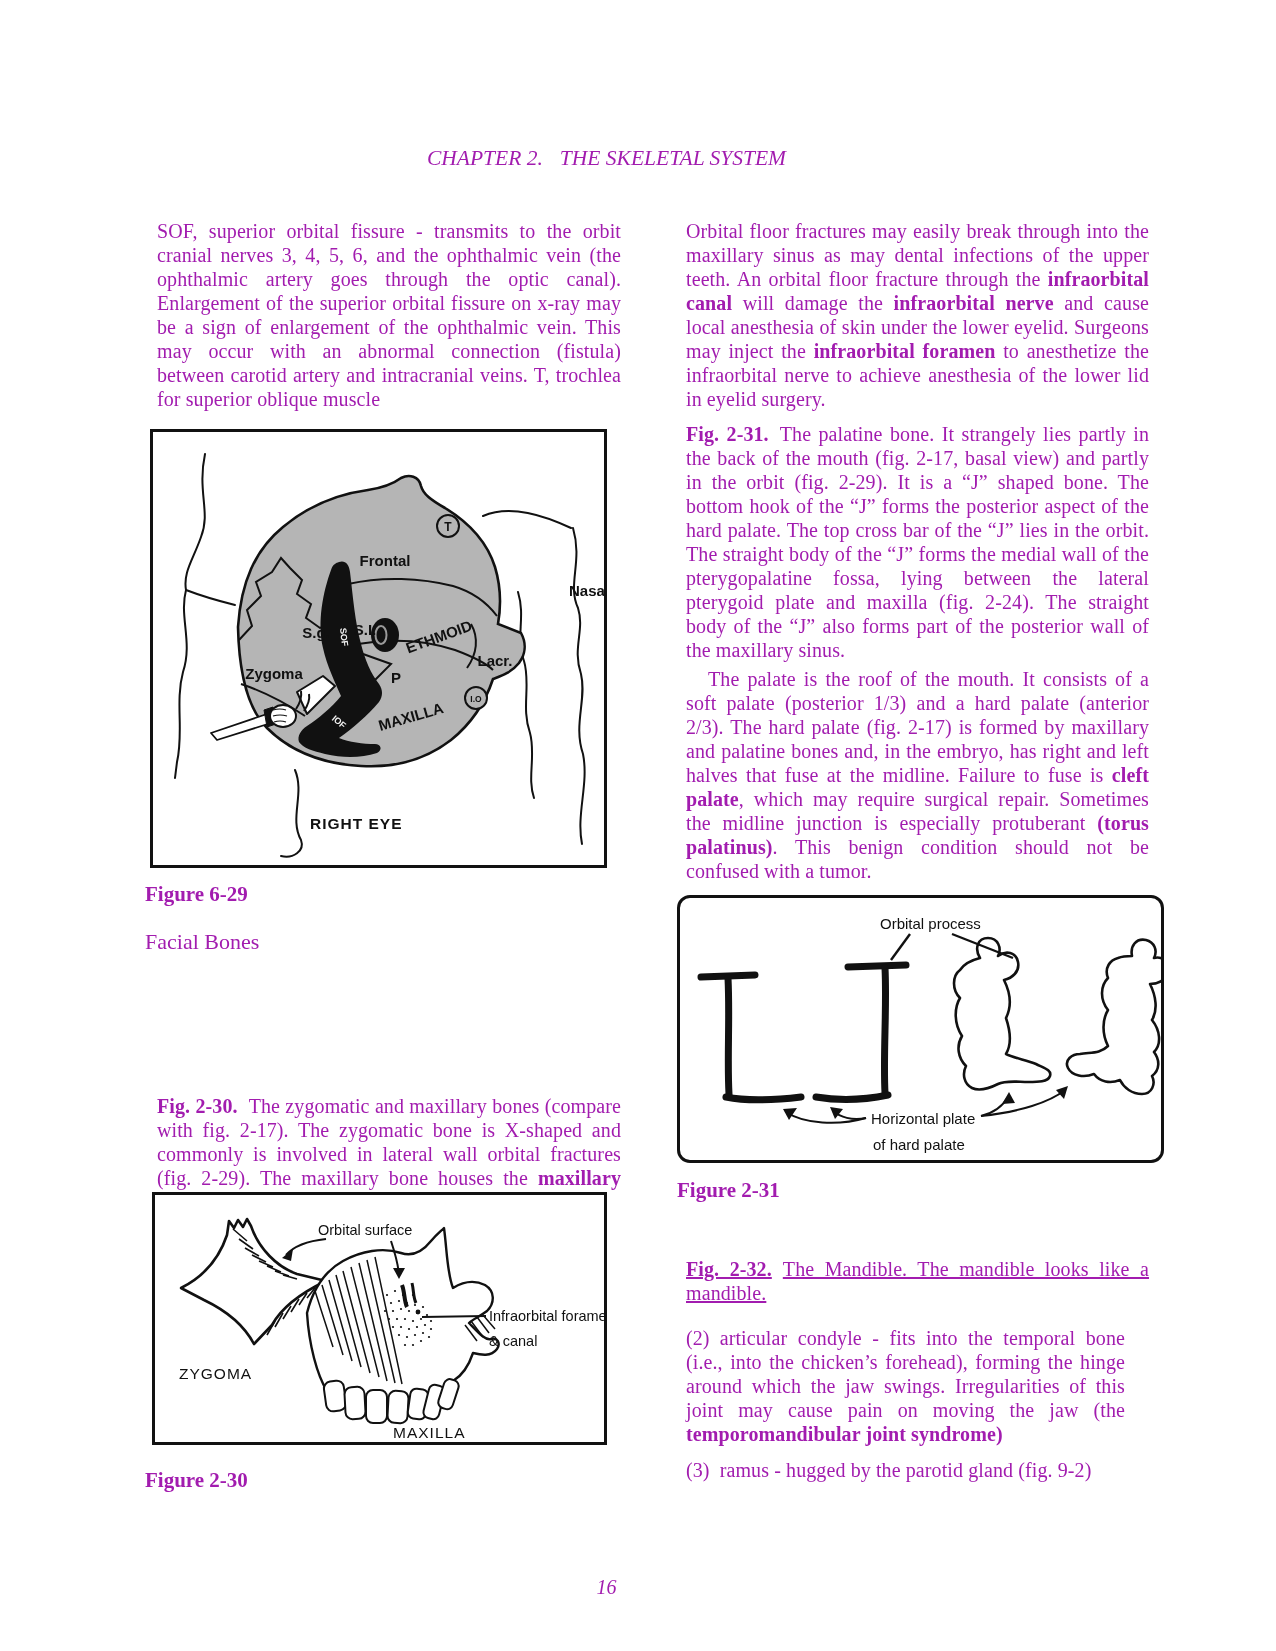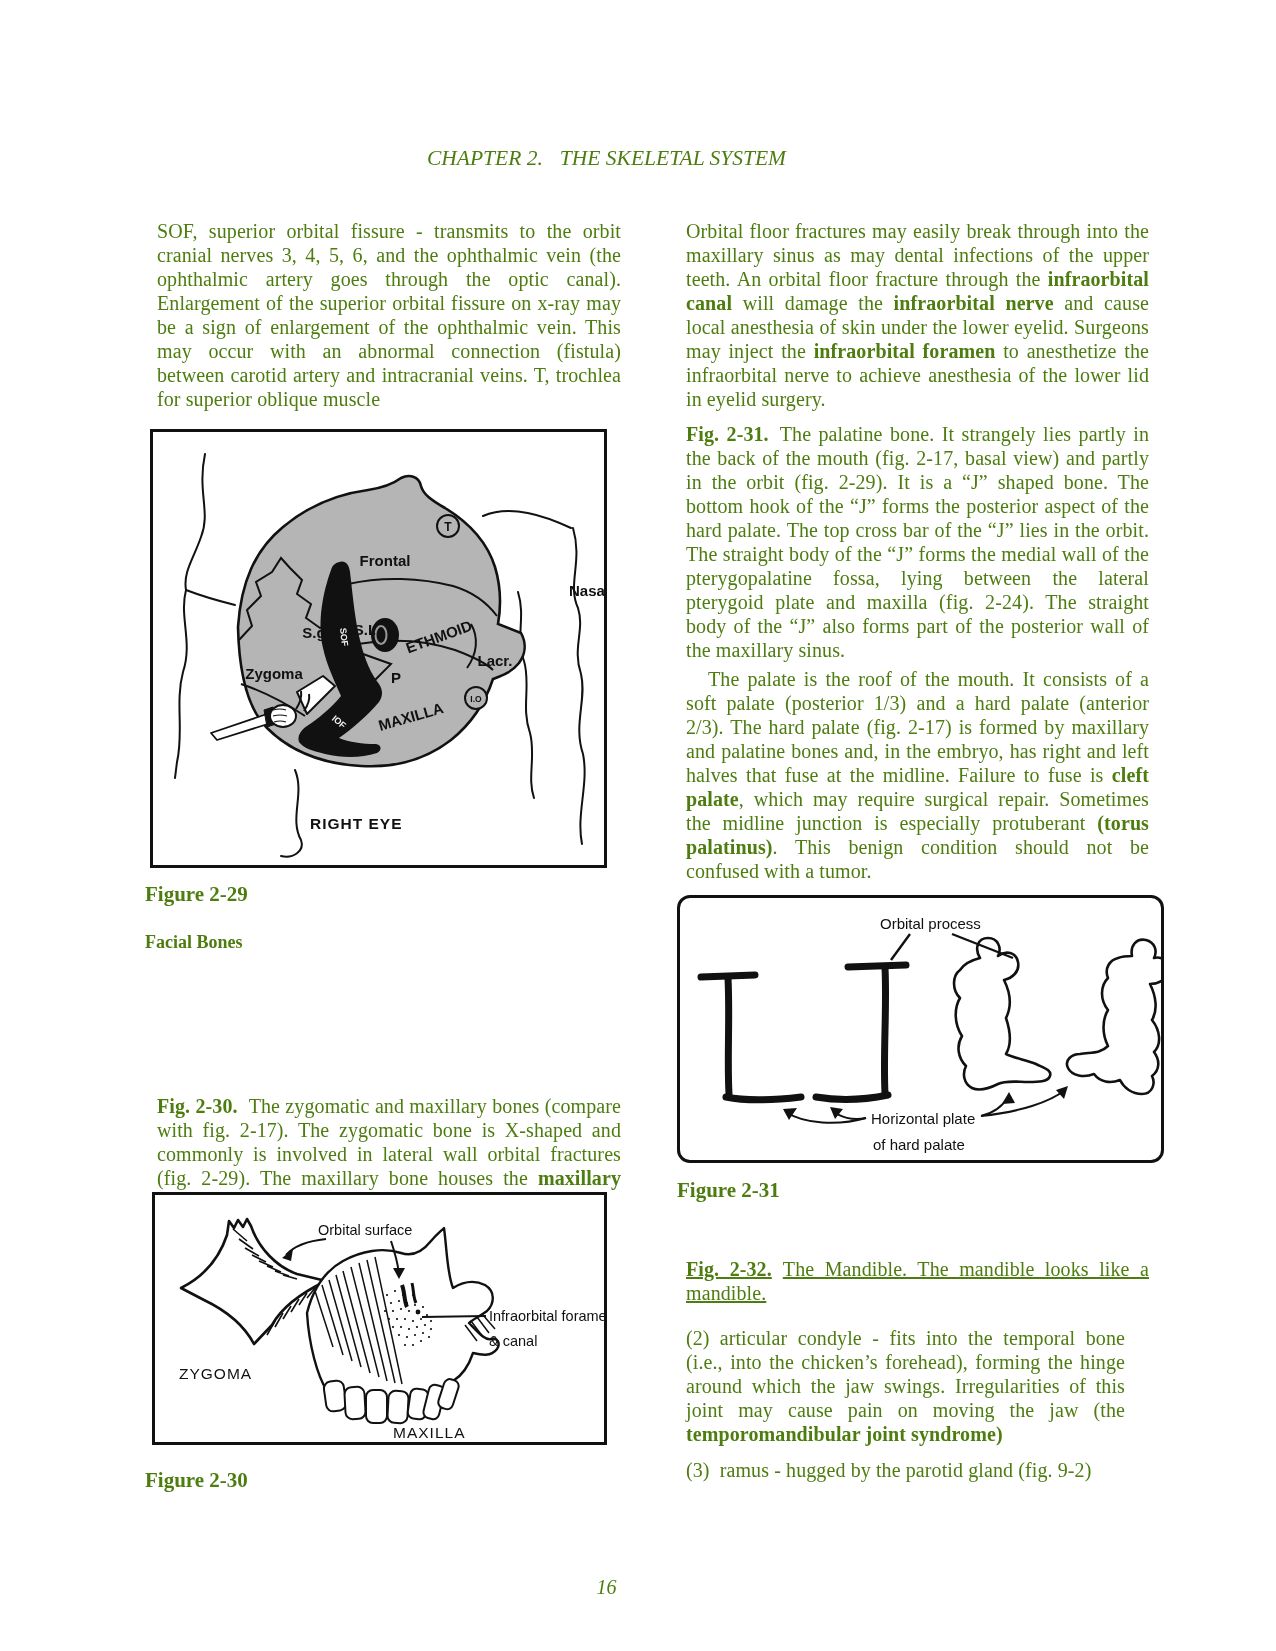--- a/index.html
+++ b/index.html
@@ -1,26 +1,26 @@
 <!DOCTYPE html>
 <html><head>
 <meta charset="utf-8">
 <style>
   html,body{margin:0;padding:0;background:#fff;}
   .page{position:relative;width:1213px;height:1651px;background:#ffffff;
-        font-family:"Liberation Serif",serif;color:#4d7c0f;overflow:hidden;}
+        font-family:"Liberation Serif",serif;color:#a21caf;overflow:hidden;}
   .abs{position:absolute;}
   .hdr{top:146px;left:0;width:100%;text-align:center;font-style:italic;font-size:21.5px;}
   .hdr .gap2{margin-right:17px;}
   p.body{margin:12px;text-align:justify;font-size:20px;line-height:24px;letter-spacing:0.1px;}
   p.body .b{font-weight:bold;}
   p.body .gap{margin-right:11px;}
   .indent{text-indent:22px;}
   .caption{font-weight:bold;font-size:21px;line-height:24px;}
-  .h-facial{font-weight:bold;font-size:18px;line-height:32px;}
+  .h-facial{font-weight:normal;font-size:22px;line-height:32px;}
   .figbox{border:3px solid #111;background:#fff;box-sizing:border-box;}
   .pagenum{top:1576px;left:0;width:100%;text-align:center;font-style:italic;font-size:20px;}
   svg{display:block;}
   svg text{font-family:"Liberation Sans",sans-serif;fill:#111;}
   .lbl29{font-size:15px;font-weight:bold;}
   .lbl30{font-size:14.5px;}
   .lbl31{font-size:15px;}
   .lblcaps{font-size:15.5px;letter-spacing:1px;}
   .whitetxt{fill:#f2f2f2;font-size:9px;font-weight:bold;}
 </style>
@@ -97,21 +97,21 @@
       <text class="lbl29" x="212" y="203" text-anchor="middle">S.I.</text>
       <text class="lbl29" x="286" y="210" text-anchor="middle" transform="rotate(-20 286 205)">ETHMOID</text>
       <text class="lbl29" x="342" y="234" text-anchor="middle">Lacr.</text>
       <text class="lbl29" x="121" y="247" text-anchor="middle">Zygoma</text>
       <text class="lbl29" x="243" y="251" text-anchor="middle">P</text>
       <text class="lbl29" x="258" y="290" text-anchor="middle" transform="rotate(-16 258 285)">MAXILLA</text>
       <text class="lblcaps" style="font-weight:bold" x="157" y="397">RIGHT EYE</text>
     </svg>
   </div>
 
-  <div class="abs caption" style="left:145px;top:882px;">Figure 2-29</div>
+  <div class="abs caption" style="left:145px;top:882px;">Figure 6-29</div>
 
   <div class="abs h-facial" style="left:145px;top:926px;">Facial Bones</div>
 
 
   <p class="body abs" style="left:145px;top:1082px;width:464px;"><span class="b gap">Fig. 2-30.</span><span>The zygomatic and maxillary bones (compare with fig. 2-17). The zygomatic bone is X-shaped and commonly is involved in lateral wall orbital fractures (fig. 2-29). The maxillary bone houses the </span><span class="b">maxillary sinus</span><span>.</span></p>
 
   <div class="abs figbox" style="left:152px;top:1192px;width:455px;height:253px;text-align:right;">
     <svg width="449" height="247" viewBox="0 0 449 247">
 
       <path d="M26,93 C48,82 64,64 72,40 L74,26 79,33 83,25 88,32 92,24 96,31

